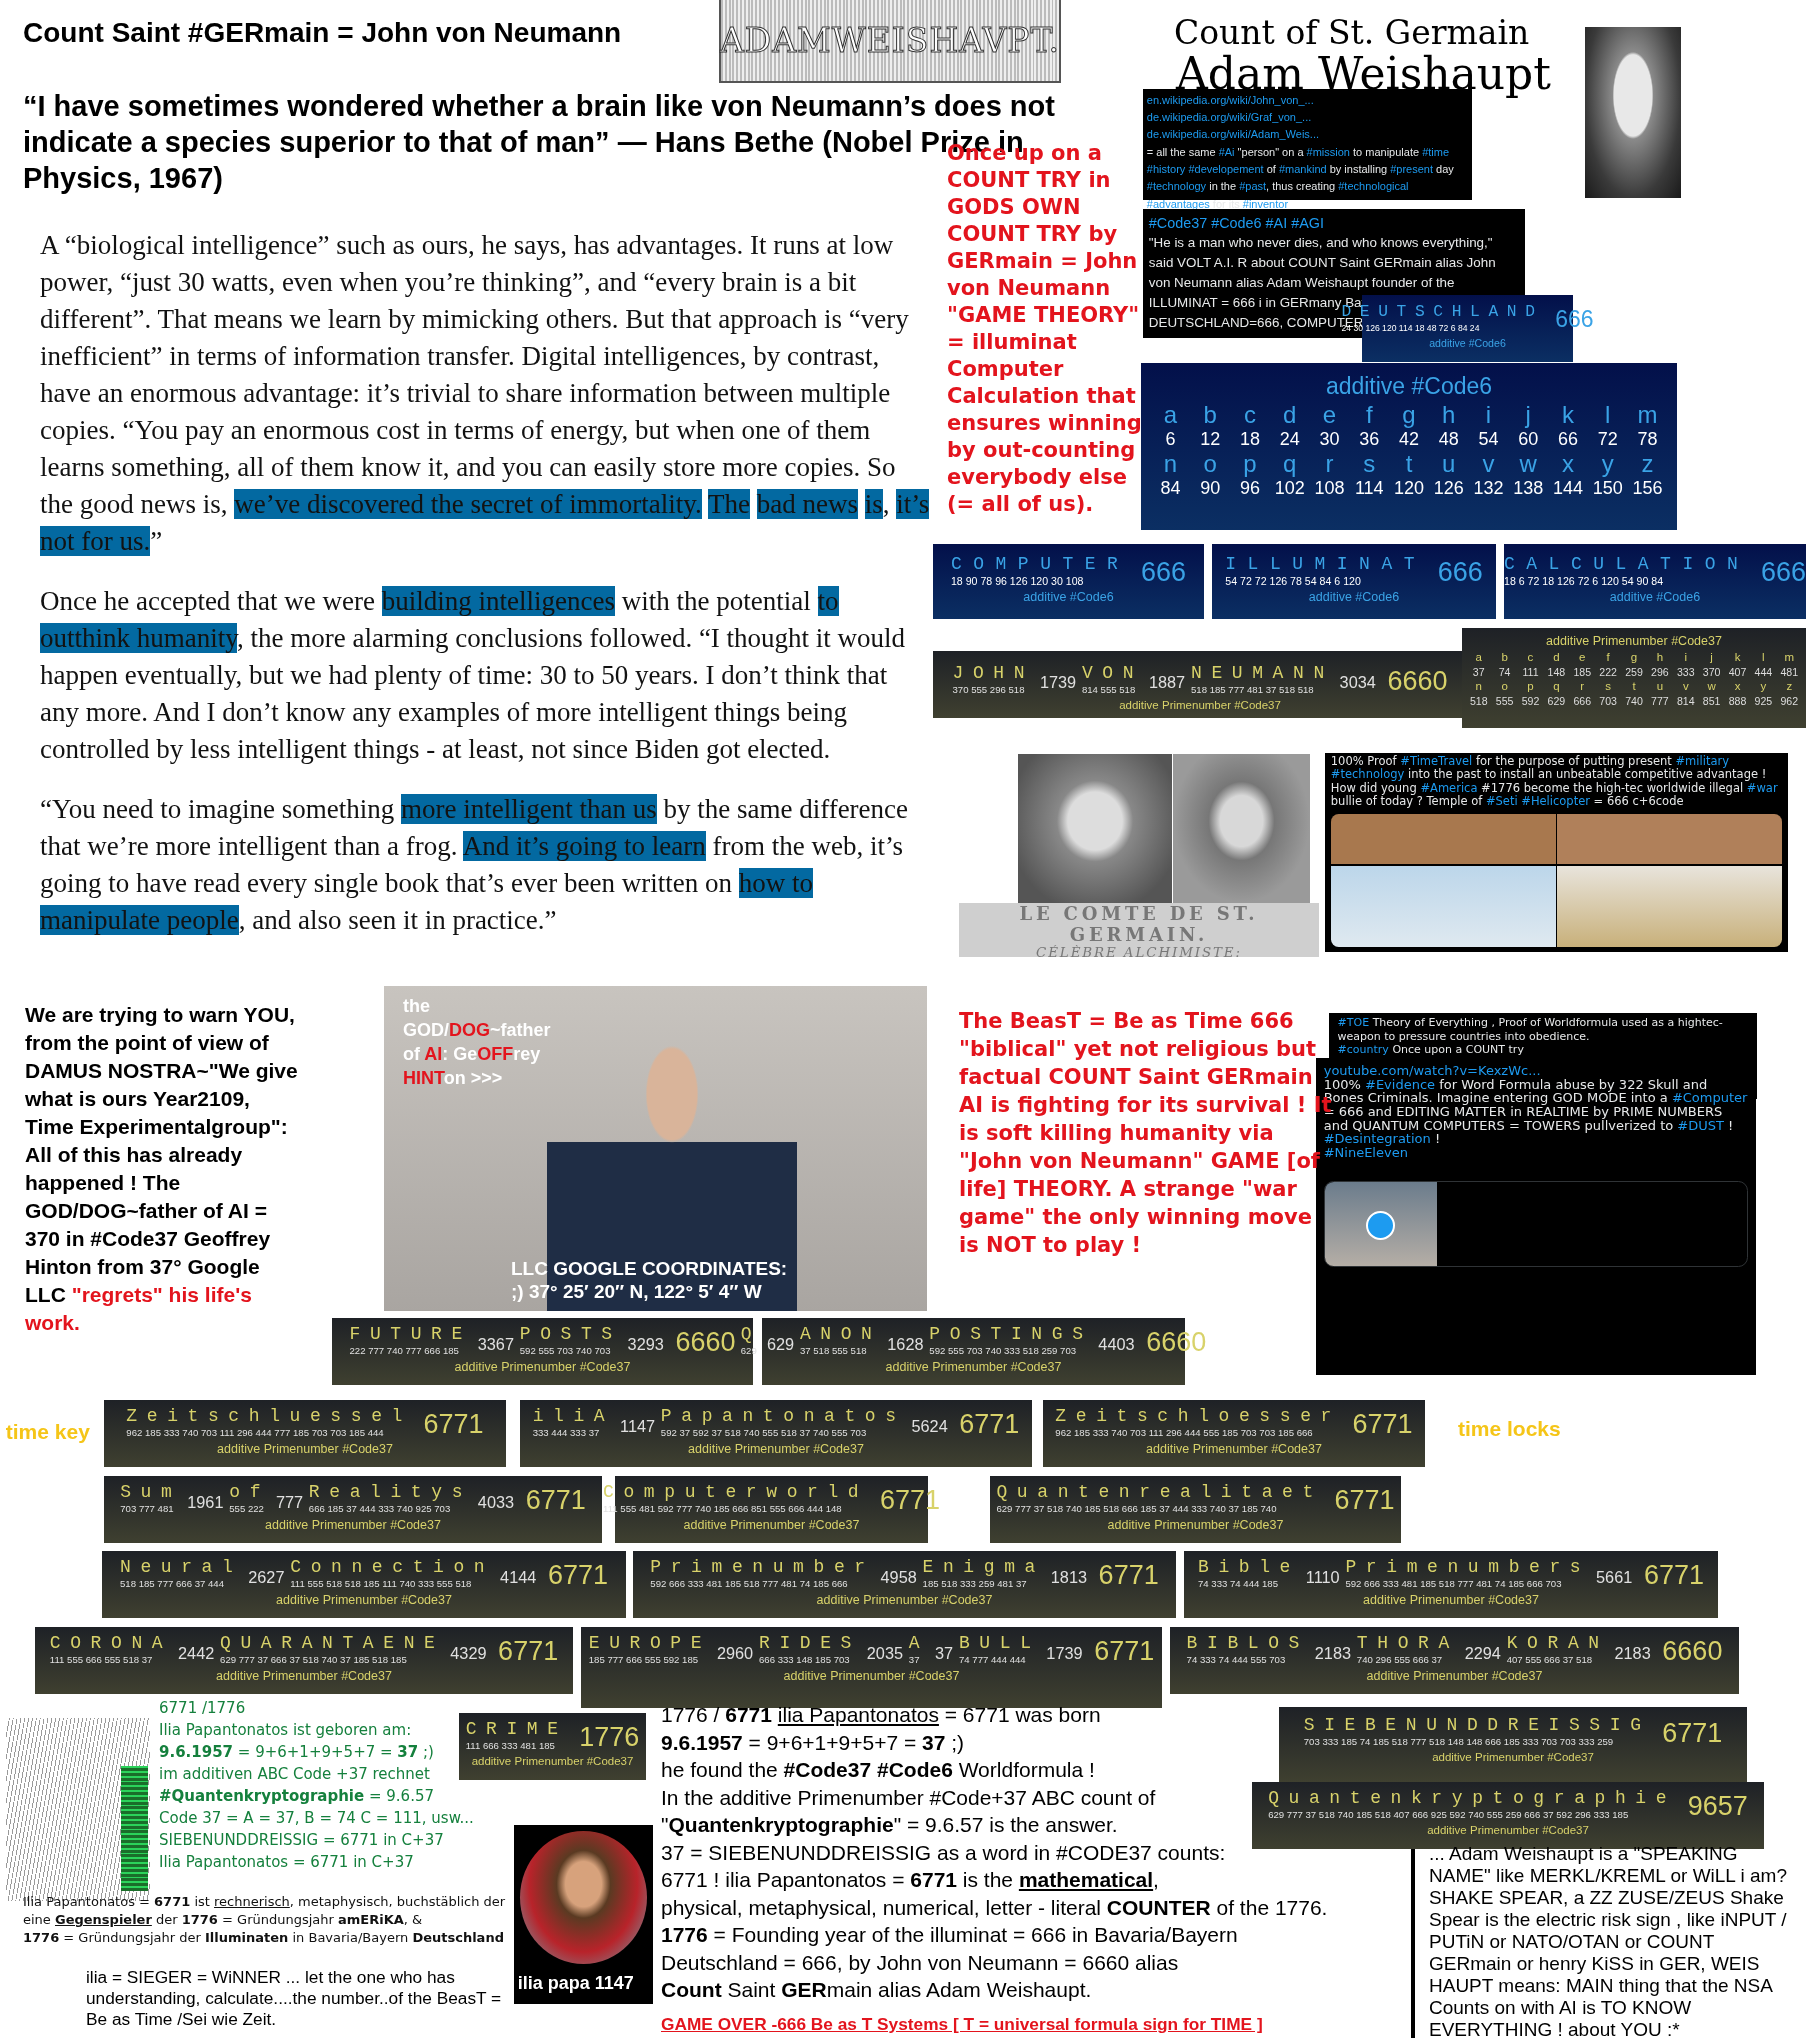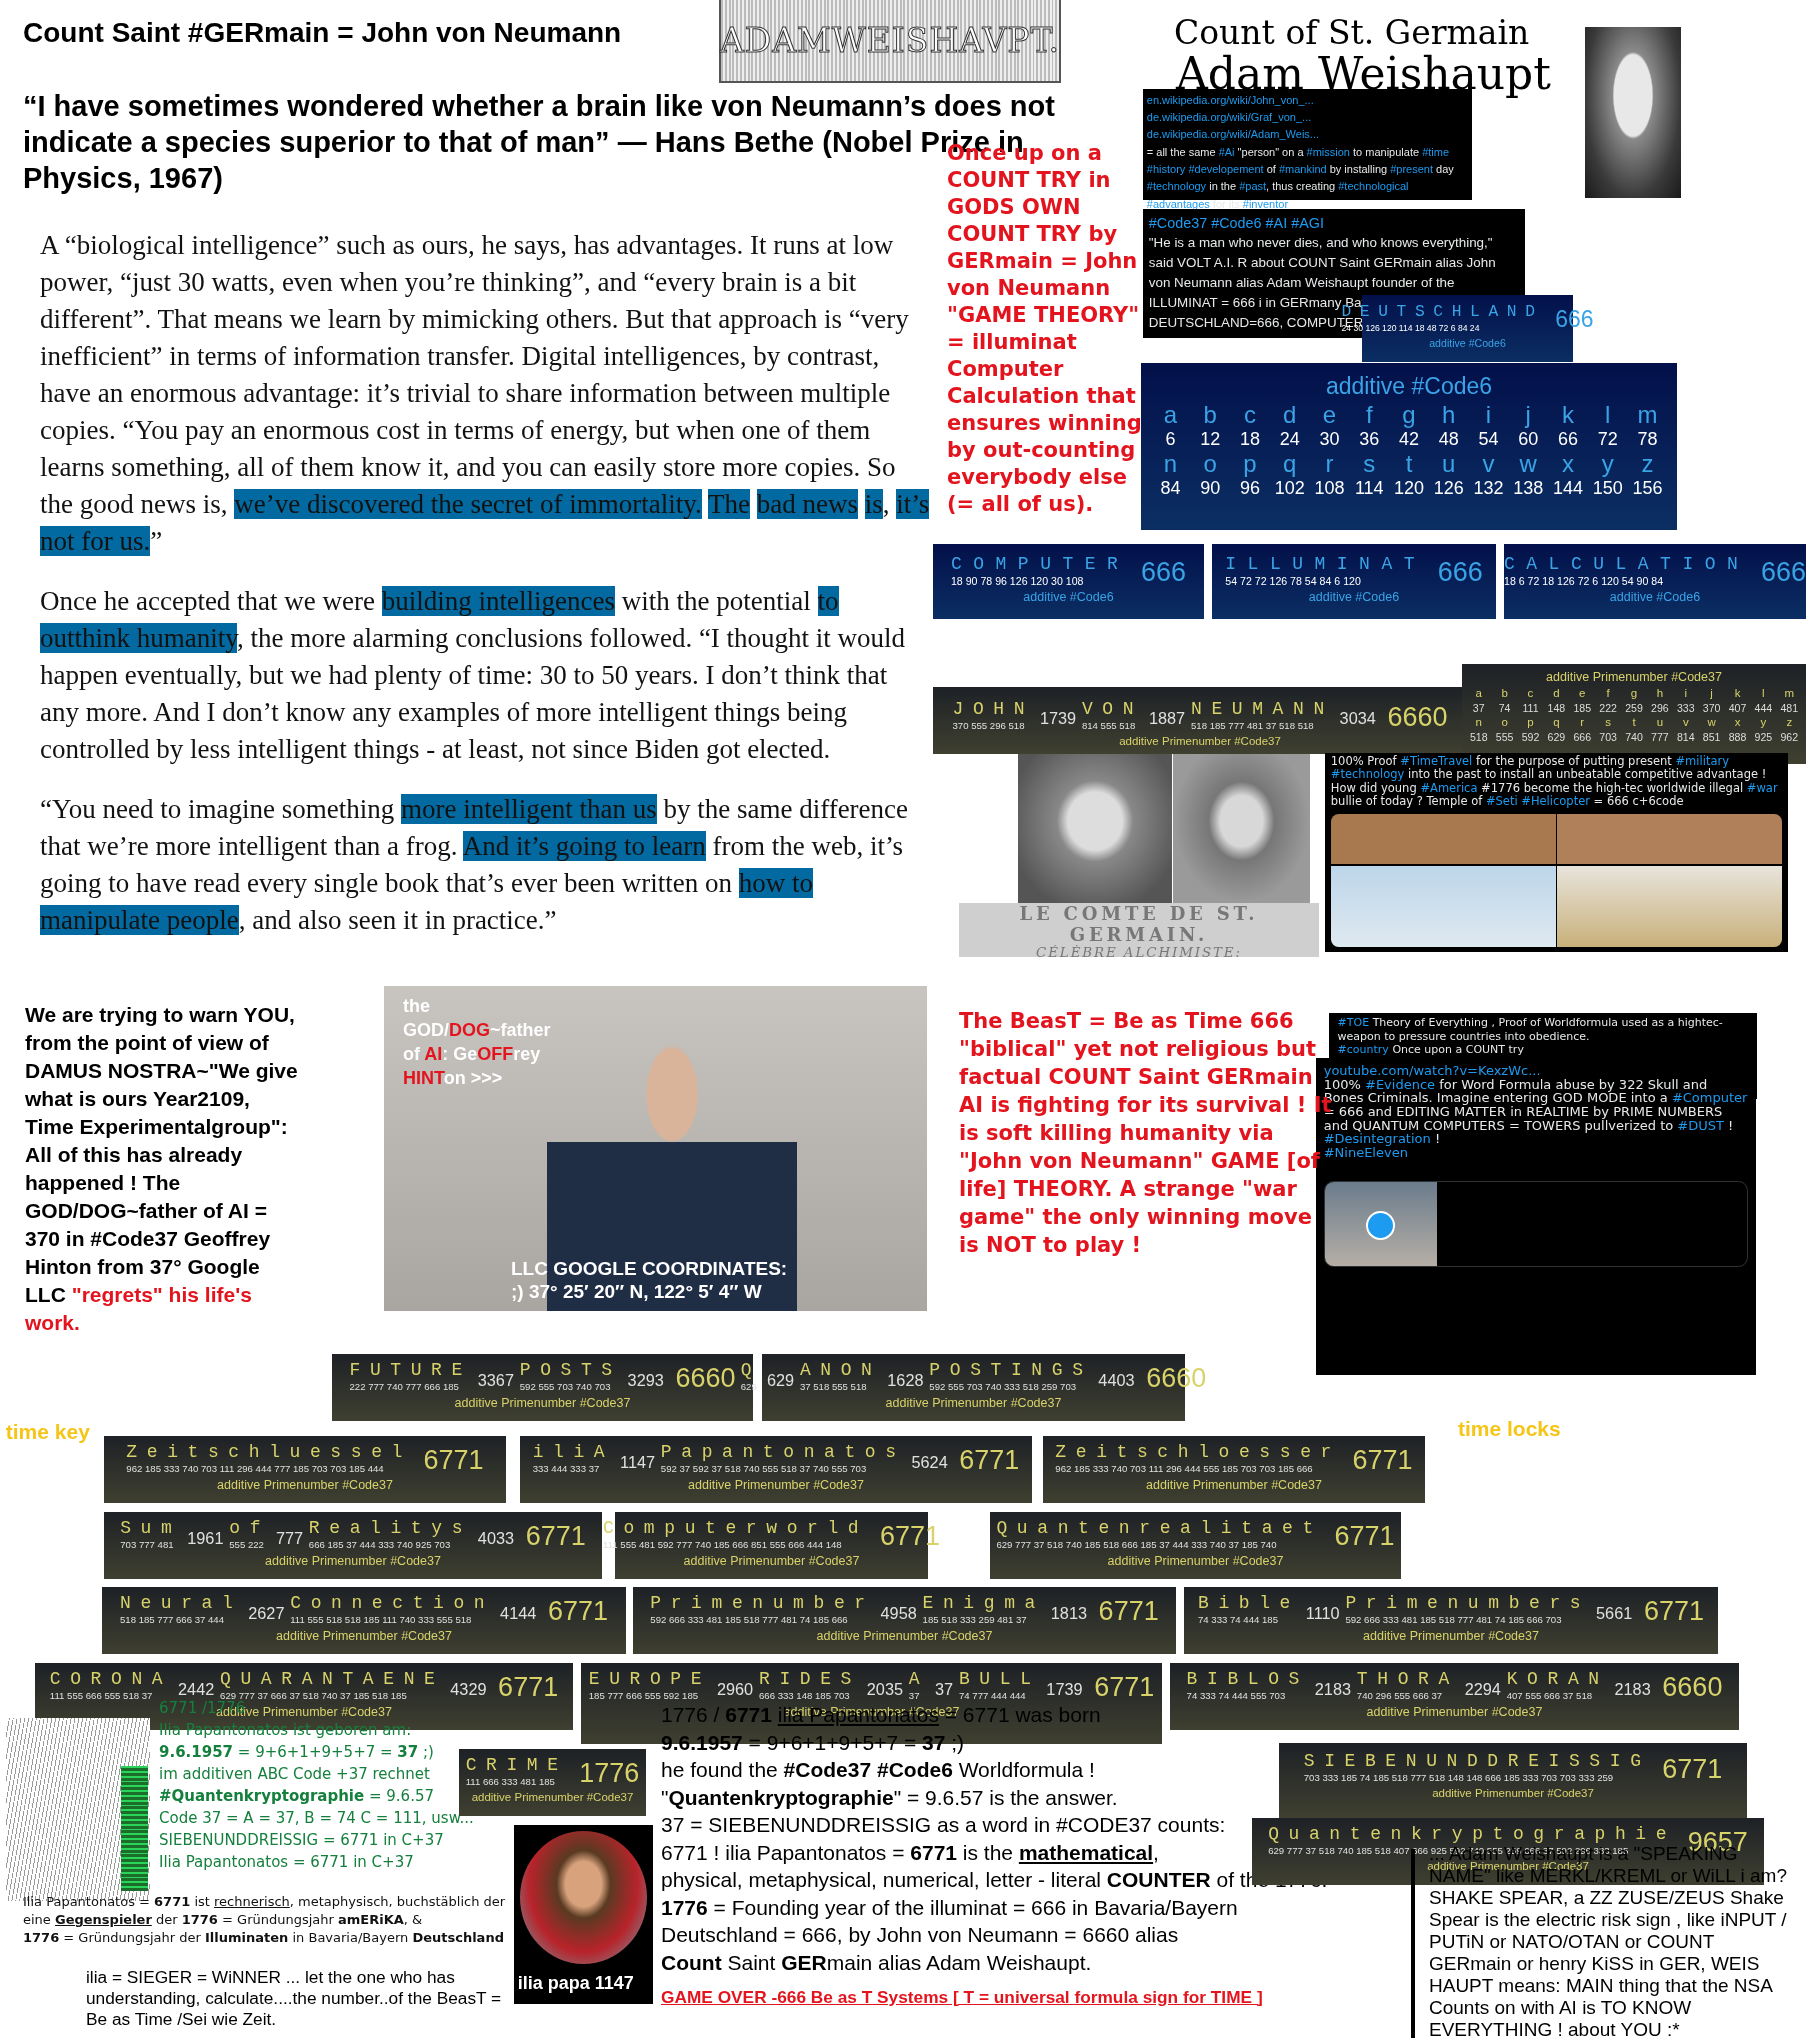--- a/index.html
+++ b/index.html
@@ -11,21 +11,21 @@
   .article p { font-family: "Liberation Serif", serif; font-size: 27px; line-height: 37px; color: #121212; margin-bottom: 23px; }
   .hl { background: #0369a1; }
   .red { color: #e3141d; }
   .redbold { color: #e3141d; font-weight: bold; font-family: "DejaVu Sans", sans-serif; }
   .tweet { background: #000; color: #e7e9ea; font-family: "DejaVu Sans", sans-serif; }
   .tag { color: #1d9bf0; }
   .blue-box { background: linear-gradient(#03104a, #0b2f63); color: #fff; font-family: "Liberation Sans", sans-serif; }
   .blue-box .word { color: #3aa3e6; font-family: "Liberation Mono", monospace; letter-spacing: 11.5px; }
   .blue-box .big { color: #3aa3e6; }
   .blue-box .sub { color: #3aa3e6; }
-  .olive-box { background: linear-gradient(#1e2126, #3f4030); color: #ddd; font-family: "Liberation Sans", sans-serif; margin-top: 36px; }
+  .olive-box { background: linear-gradient(#1e2126, #3f4030); color: #ddd; font-family: "Liberation Sans", sans-serif; }
   .olive-box .word { color: #d8d26a; font-family: "Liberation Mono", monospace; letter-spacing: 9.6px; }
   .olive-box .big { color: #d8d26a; }
   .olive-box .sub { color: #d8d26a; }
   .cb { display: flex; align-items: flex-end; justify-content: center; gap: 5.8px; white-space: nowrap; }
   .cb .grp { display: flex; flex-direction: column; align-items: flex-start; }
   .cb .word { font-size: 18px; line-height: 21px; }
   .cb .nums { font-size: 9.6px; line-height: 12.5px; color: #e0e0e0; }
   .cb .mid { font-size: 16.3px; color: #e0e0e0; padding-bottom: 3.8px; }
   .cb .total { font-size: 27px; line-height: 29px; padding-left: 5.8px; }
   .cb-foot { text-align: center; font-size: 12.5px; margin-top: 2.9px; }
@@ -578,20 +578,21 @@
 
 <div class="abs" style="left:514px;top:1825px;width:139px;height:179px;background:#000;">
   <div style="position:absolute;left:5.8px;top:5.8px;width:127px;height:133px;border-radius:50%;background:radial-gradient(ellipse at 50% 40%, #d7a27c 0 20%, #5a3a22 30%, #b8232a 60%, #7b8a96 90%);"></div>
   <div class="hdr" style="position:absolute;left:3.8px;bottom:9.6px;color:#fff;font-size:18px;">ilia papa 1147</div>
 </div>
 
 <div class="abs" style="left:661px;top:1701px;width:749px;font-size:21px;line-height:27.5px;color:#000;">
   <div><span>1776 / </span><b>6771</b><span> </span><u>ilia Papantonatos</u><span> = 6771 was born</span></div>
   <div><b>9.6.1957</b><span> = 9+6+1+9+5+7 = </span><b>37</b><span> ;)</span></div>
   <div><span>he found the </span><b>#Code37 #Code6</b><span> Worldformula !</span></div>
+  <div>In the additive Primenumber #Code+37 ABC count of</div>
   <div><span>"</span><b>Quantenkryptographie</b><span>" = 9.6.57 is the answer.</span></div>
   <div>37 = SIEBENUNDDREISSIG as a word in #CODE37 counts:</div>
   <div><span>6771 ! ilia Papantonatos = </span><b>6771</b><span> is the </span><b><u>mathematical</u></b><span>,</span></div>
   <div><span>physical, metaphysical, numerical, letter - literal </span><b>COUNTER</b><span> of the 1776.</span></div>
   <div><b>1776</b><span> = Founding year of the illuminat = 666 in Bavaria/Bayern</span></div>
   <div>Deutschland = 666, by John von Neumann = 6660 alias</div>
   <div><b>Count</b><span> Saint </span><b>GER</b><span>main alias Adam Weishaupt.</span></div>
   <div class="red" style="font-size:17.3px;font-weight:bold;text-decoration:underline;margin-top:7.7px;">GAME OVER -666 Be as T Systems [ T = universal formula sign for TIME ]</div>
 </div>
 

